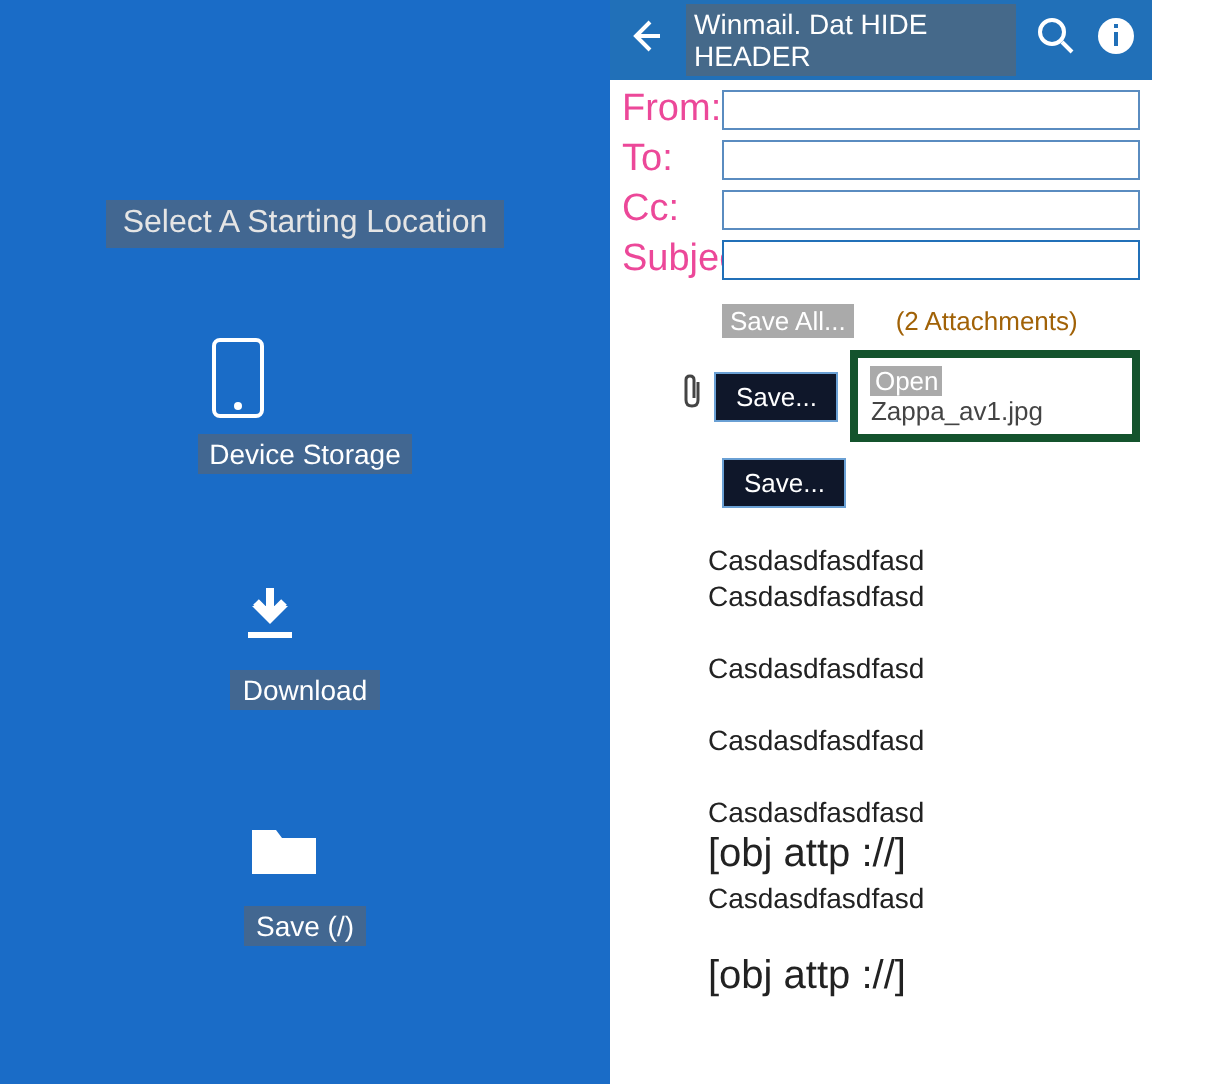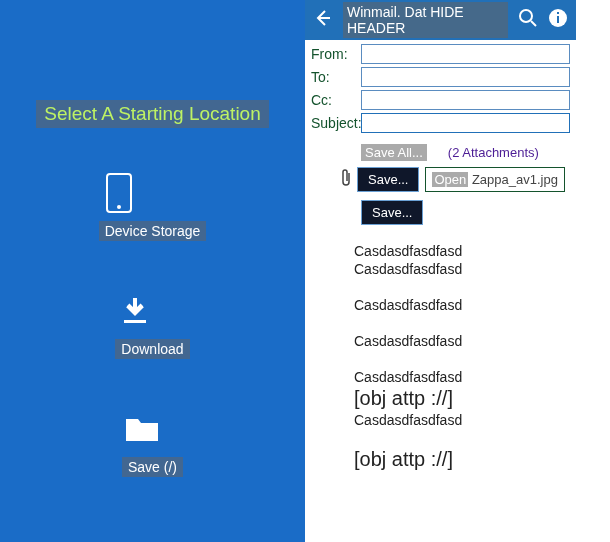--- a/index.html
+++ b/index.html
@@ -1,43 +1,43 @@
 <!DOCTYPE html>
 <html><head>
 <meta charset="utf-8">
 <style>
 * { margin: 0; padding: 0; box-sizing: border-box; font-family: Arial, sans-serif; }
 body { width: 610px; height: 542px; display: flex; background: #fff; }
 
 .left-panel { width: 305px; background: #1a6cc7; color: #fff; display: flex; flex-direction: column; align-items: center; padding-top: 100px; }
-.left-title { font-size: 19px; background: rgba(100,100,100,0.55); padding: 3px 8px; color: #bef264; margin-bottom: 45px; }
+.left-title { font-size: 16px; background: rgba(100,100,100,0.55); padding: 3px 8px; color: #e5e5e5; margin-bottom: 45px; }
 .location-item { display: flex; flex-direction: column; align-items: flex-start; margin-bottom: 50px; cursor: pointer; }
 .location-icon { width: 40px; height: 40px; display: flex; align-items: center; justify-content: center; margin-bottom: 8px; }
 .location-label { font-size: 14px; background: rgba(100,100,100,0.55); padding: 2px 6px; color: #fff; }
 
 .right-panel { width: 271px; background: #fff; display: flex; flex-direction: column; }
 .header-bar { background: #2170b8; height: 40px; display: flex; align-items: center; padding: 0 8px; gap: 10px; }
 .back-icon { color: #fff; cursor: pointer; }
 .header-title { flex: 1; color: #fff; font-size: 14px; background: rgba(100,100,100,0.55); padding: 2px 4px; }
 .search-icon, .info-icon { color: #fff; cursor: pointer; }
 
 .fields { padding: 4px 6px 2px 6px; }
 .field-row { display: flex; align-items: center; margin-bottom: 3px; }
-.field-label { width: 50px; font-size: 14px; color: #14532d; }
+.field-label { width: 50px; font-size: 19px; color: #ec4899; }
 .field-input { flex: 1; height: 20px; border: 1px solid #5a8cc0; background: #fff; }
 .field-input.subject { border: 1px solid #2170b8; }
 
 .attach-row { display: flex; align-items: center; padding: 0 6px; margin-top: 6px; font-size: 13px; gap: 15px; }
 .save-all { background: rgba(100,100,100,0.55); color: #fff; padding: 1px 4px; margin-left: 50px; }
-.attach-count { color: #4c1d95; margin-left: 6px; }
+.attach-count { color: #a16207; margin-left: 6px; }
 
 .attach-line { display: flex; align-items: center; padding: 2px 6px; margin-top: 4px; }
 .clip-icon { margin-left: 28px; margin-right: 4px; }
 .save-btn { background: #0f172a; color: #fff; font-size: 13px; padding: 4px 10px; border: 1px solid #6aa0d4; cursor: pointer; }
-.open-btn { font-size: 13px; color: #444; padding: 4px 6px; border: 1px solid #14532d; margin-left: 6px; cursor: pointer; background: #fff; }
+.open-btn { font-size: 13px; color: #444; padding: 4px 6px; border: 4px solid #14532d; margin-left: 6px; cursor: pointer; background: #fff; }
 .open-btn .hl { background: rgba(100,100,100,0.55); color: #fff; padding: 0 2px; }
 .attach-spacer { width: 50px; }
 
 .body-content { padding: 16px 8px; font-size: 14px; color: #222; }
 .body-content p { margin-bottom: 2px; margin-left: 41px; }
 .body-content .blk { margin-top: 20px; }
 .body-content .obj { font-size: 20px; color: #222; }
 </style>
 </head>
 <body>

